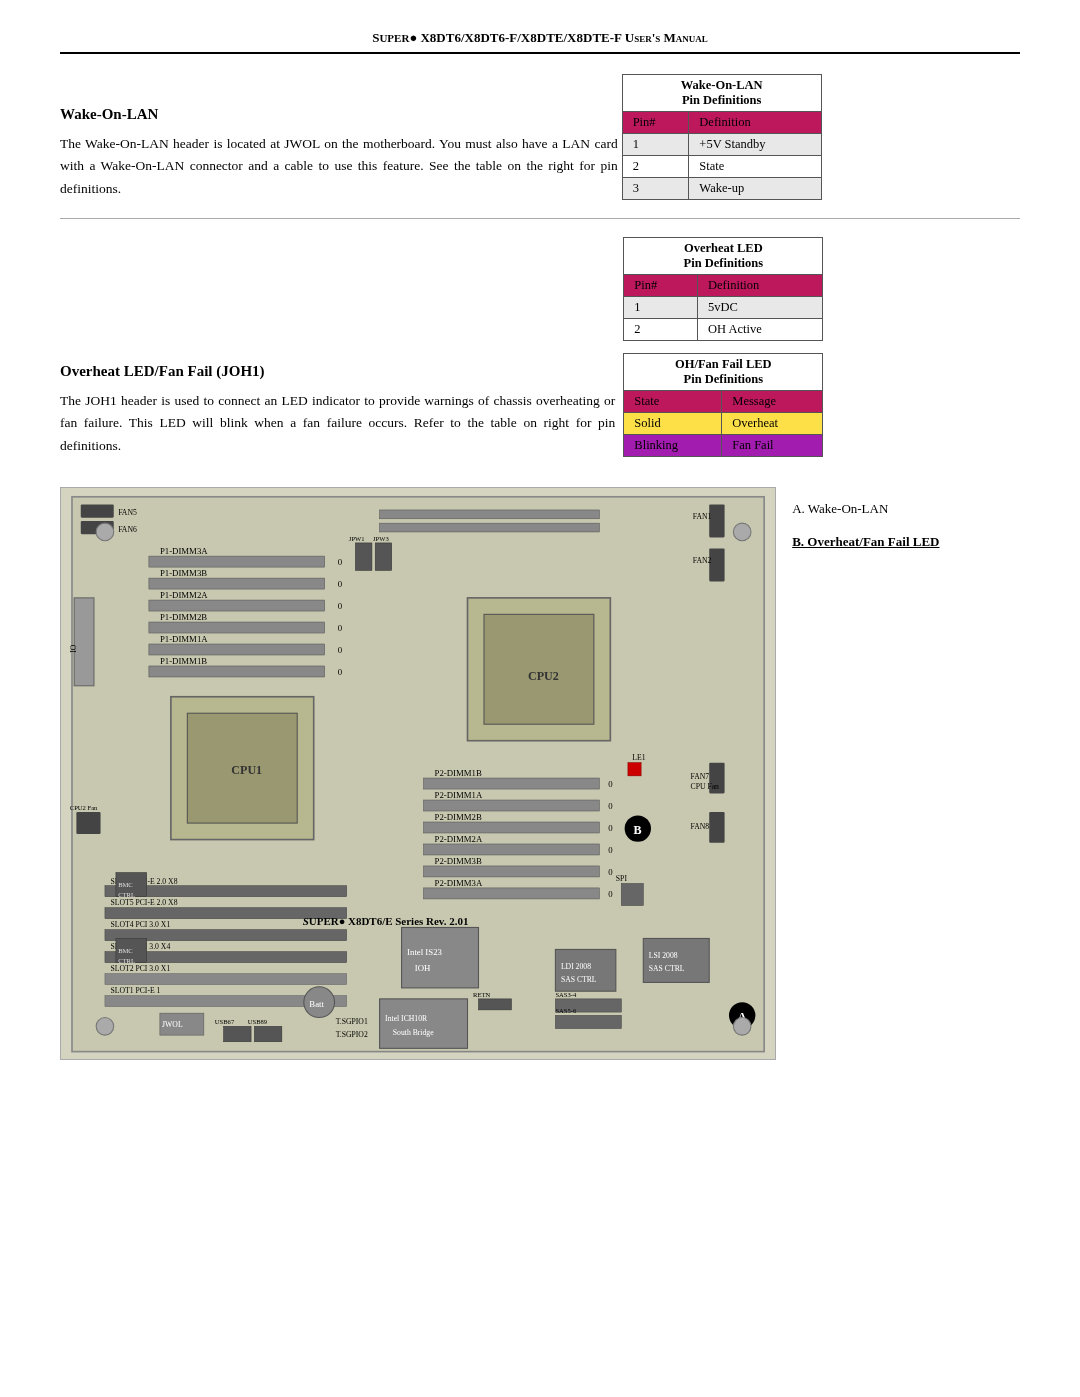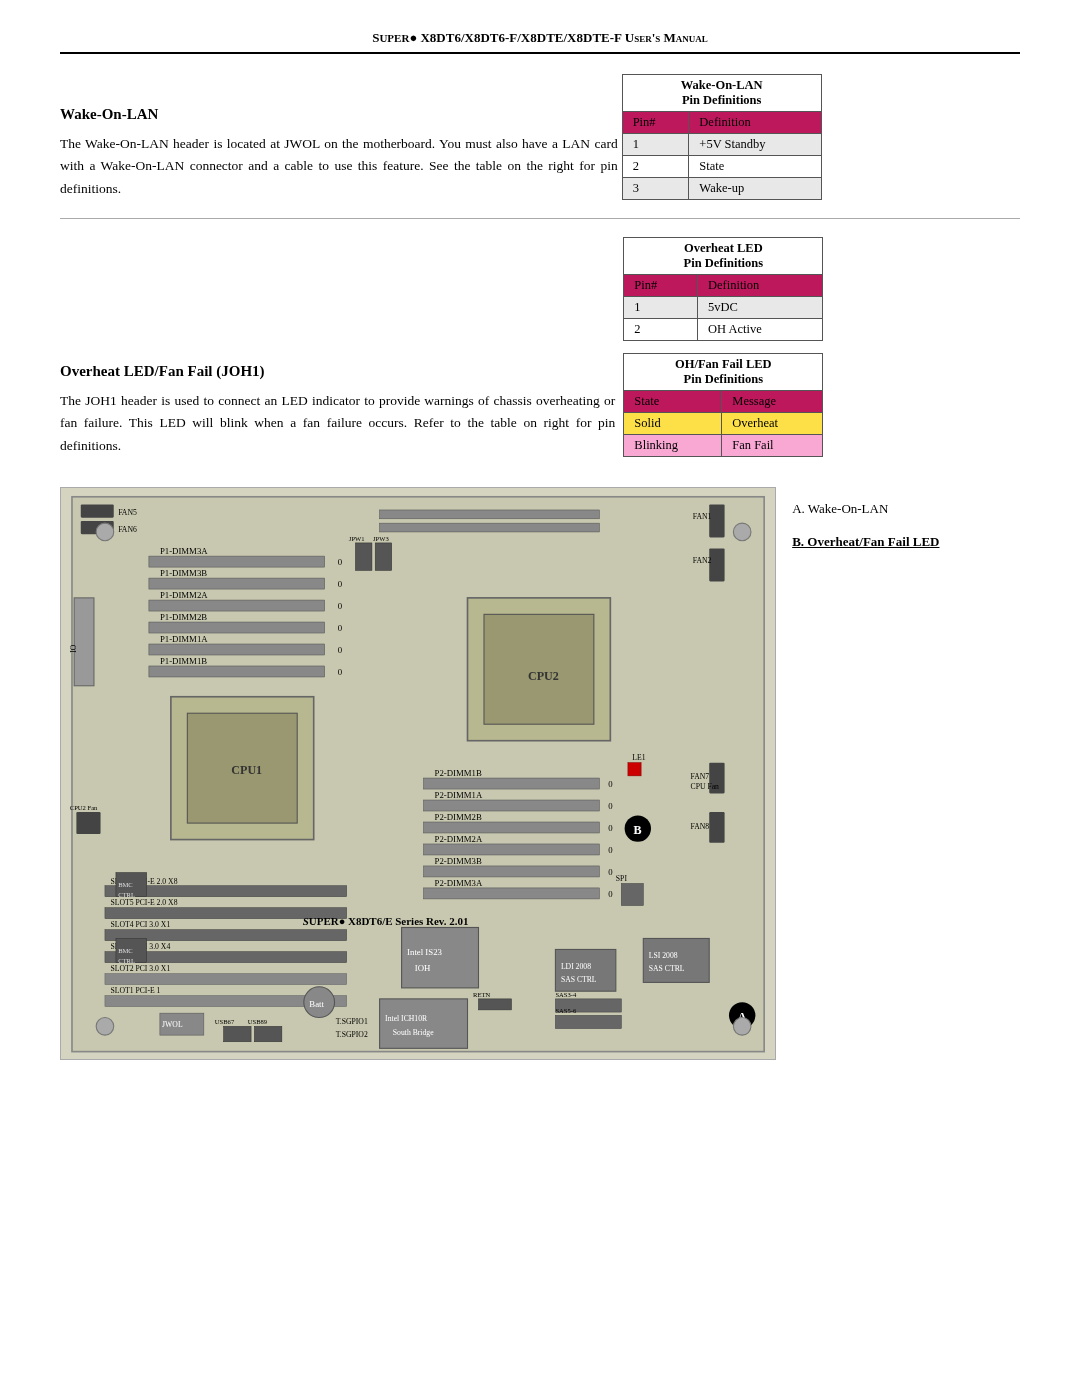--- a/index.html
+++ b/index.html
@@ -75,21 +75,21 @@
       background: #e8e8e8;
     }
     .pin-table tbody tr:nth-child(even) {
       background: #fff;
     }
     
     .oh-fail-table tbody tr:first-child {
       background: #fde047;
     }
     .oh-fail-table tbody tr:last-child {
-      background: #f9a8d4;
+      background: #a21caf;
     }
     
     .section-divider {
       border: none;
       border-top: 1px solid #aaa;
       margin: 18px 0;
     }
     
     .content-section2 {
       display: flex;

